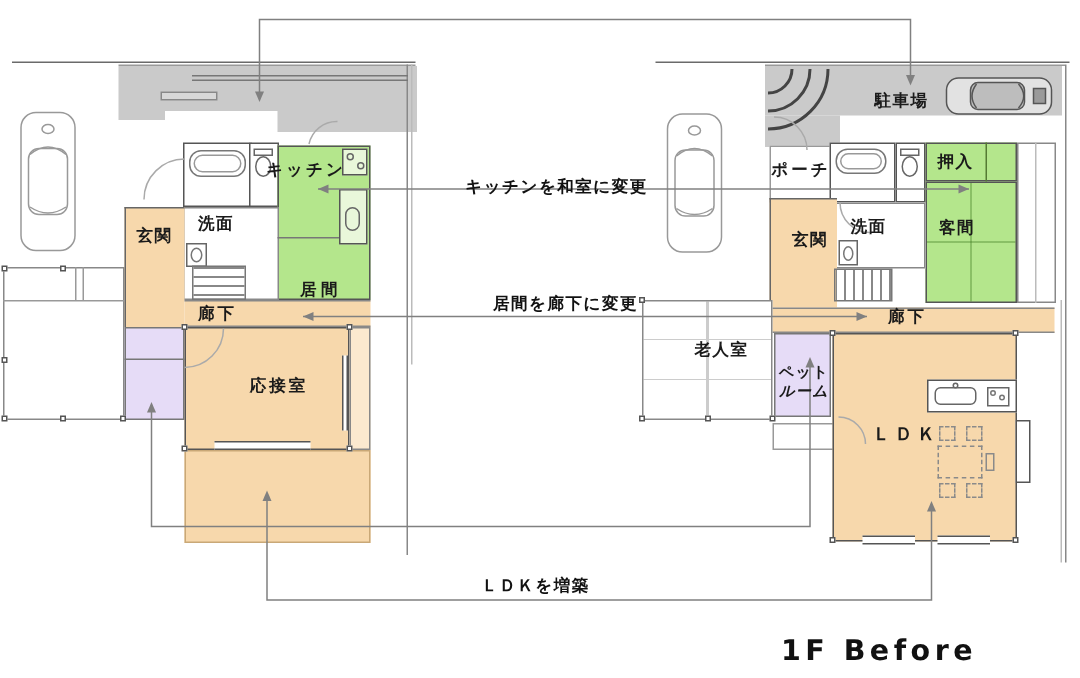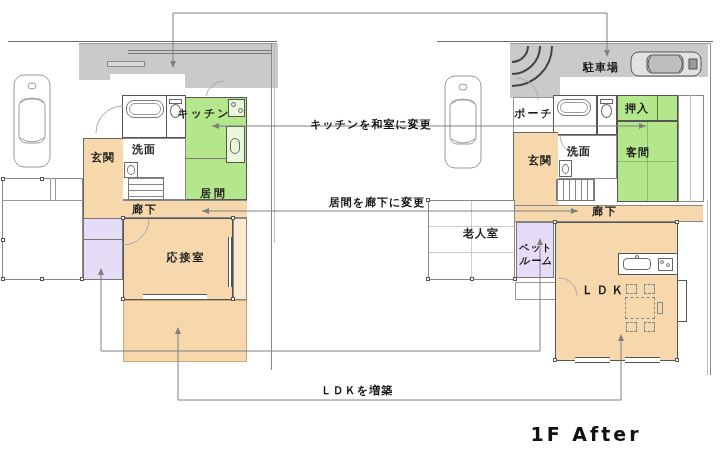--- a/index.html
+++ b/index.html
@@ -232,15 +232,15 @@
       <path d="M516,78 A22,22 0 0 1 538,100"></path>
       <path d="M577,296 A18,18 0 0 0 559,278"></path>
       <path d="M580,155 A20,20 0 0 1 560,135"></path>
     </g>
   </svg>
 
   <div class="note" style="left:371px;top:106px;margin-top:11px;">キッチンを和室に変更</div>
   <div class="note" style="left:377px;top:195px;text-align:right;">居間を廊下に変更</div>
   <div class="note" style="left:357px;top:383px;">ＬＤＫを増築</div>
 
-  <div class="title" style="left:586px;top:423px;">1F After</div>
+  <div class="title" style="left:586px;top:423px;">1F Before</div>
 
 </div>
 
 </body></html>

